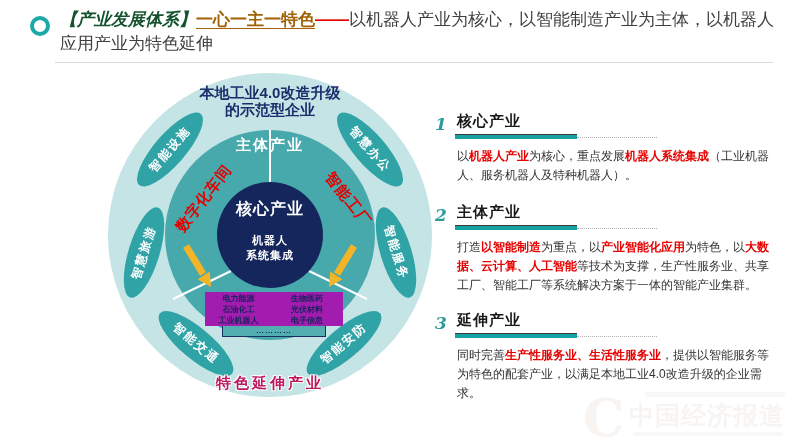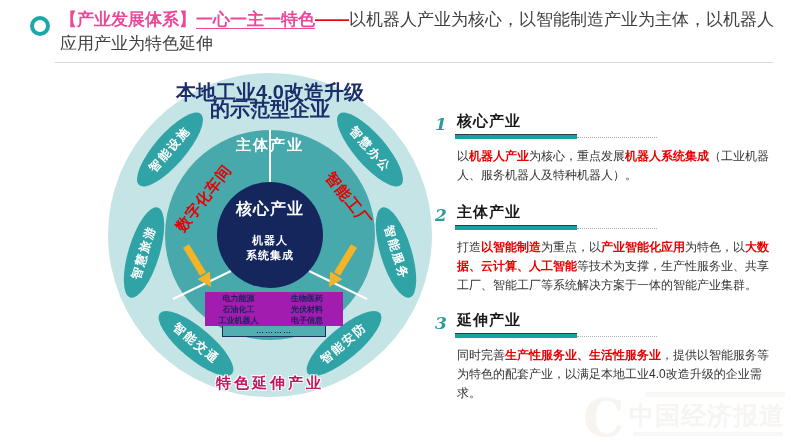--- a/index.html
+++ b/index.html
@@ -3,39 +3,39 @@
 <meta charset="utf-8">
 <style>
   * { margin:0; padding:0; box-sizing:border-box; }
   html,body { width:800px; height:444px; }
   body { font-family:"Liberation Sans", sans-serif; background:#ffffff; position:relative; overflow:hidden; }
   .page { position:absolute; inset:0; width:800px; height:444px; background:#fff; }
 
   
   .hdr-bullet { position:absolute; left:30px; top:16px; width:20px; height:20px; border:4px solid #1ba8a8; border-radius:50%; }
   .hdr-title { position:absolute; left:60px; top:8px; width:716px; font-size:17px; line-height:24px; color:#3f3f3f; }
-  .seg-strong { font-weight:bold; color:#ec4899; }
+  .seg-strong { font-weight:bold; color:#14532d;font-style:italic; }
   .seg-red { color:#e60000; font-weight:bold; }
-  .seg-red-u { color:#ec4899; font-weight:bold; text-decoration:underline; text-underline-offset:3px; }
+  .seg-red-u { color:#a16207; font-weight:bold; text-decoration:underline; text-underline-offset:3px; }
   .hdr-rule { position:absolute; left:55px; top:62px; width:718px; height:1px; background:#d9d9d9; }
 
   
   .outer-circle { position:absolute; left:108px; top:73px; width:324px; height:324px; border-radius:50%; background:#c5e4e5; z-index:1; }
   .mid-ring { position:absolute; left:165px; top:130px; width:210px; height:210px; border-radius:50%; background:#47a9ac; z-index:2; }
   .svg-overlay { position:absolute; inset:0; width:800px; height:444px; z-index:3; pointer-events:none; }
 
   .ellipse { position:absolute; width:94px; height:31px; border-radius:50%; background:#2fa3a6; display:flex; align-items:center; justify-content:center; color:#fff; font-size:12px; font-weight:bold; letter-spacing:2px; z-index:2; white-space:nowrap; }
   .e1 { left:123px; top:134px; transform:rotate(-49deg); }
   .e2 { left:323px; top:134px; transform:rotate(49deg); }
   .e3 { left:97px;  top:237px; transform:rotate(-73deg); }
   .e4 { left:349px; top:237px; transform:rotate(73deg); }
   .e5 { left:149px; top:328px; transform:rotate(40deg); }
   .e6 { left:297px; top:328px; transform:rotate(-40deg); }
 
-  .circle-top-title { position:absolute; left:108px; top:84px; width:324px; text-align:center; color:#1b2d6b; font-size:20px; font-weight:bold; line-height:17px; z-index:4; }
+  .circle-top-title { position:absolute; left:108px; top:84px; width:324px; text-align:center; color:#1b2d6b; font-size:15px; font-weight:bold; line-height:17px; z-index:4; }
   .ring-label { position:absolute; left:165px; top:136px; width:210px; text-align:center; color:#fff; font-size:15px; font-weight:bold; letter-spacing:2px; z-index:4; }
 
   .red-rot { position:absolute; color:#e60000; font-size:15px; font-weight:bold; letter-spacing:1px; white-space:nowrap; text-align:center; z-index:4; }
   .rl { left:159px; top:189px; width:90px; transform:rotate(-52deg); }
   .rr { left:311px; top:190px; width:74px; transform:rotate(52deg); }
 
   .core-circle { position:absolute; left:217px; top:182px; width:106px; height:106px; border-radius:50%; background:#15265c; z-index:4; text-align:center; color:#fff; }
   .core-title { margin-top:17px; font-size:16px; font-weight:bold; letter-spacing:1px; }
   .core-sub { margin-top:13px; font-size:11px; font-weight:bold; line-height:15px; letter-spacing:1px; }
 

